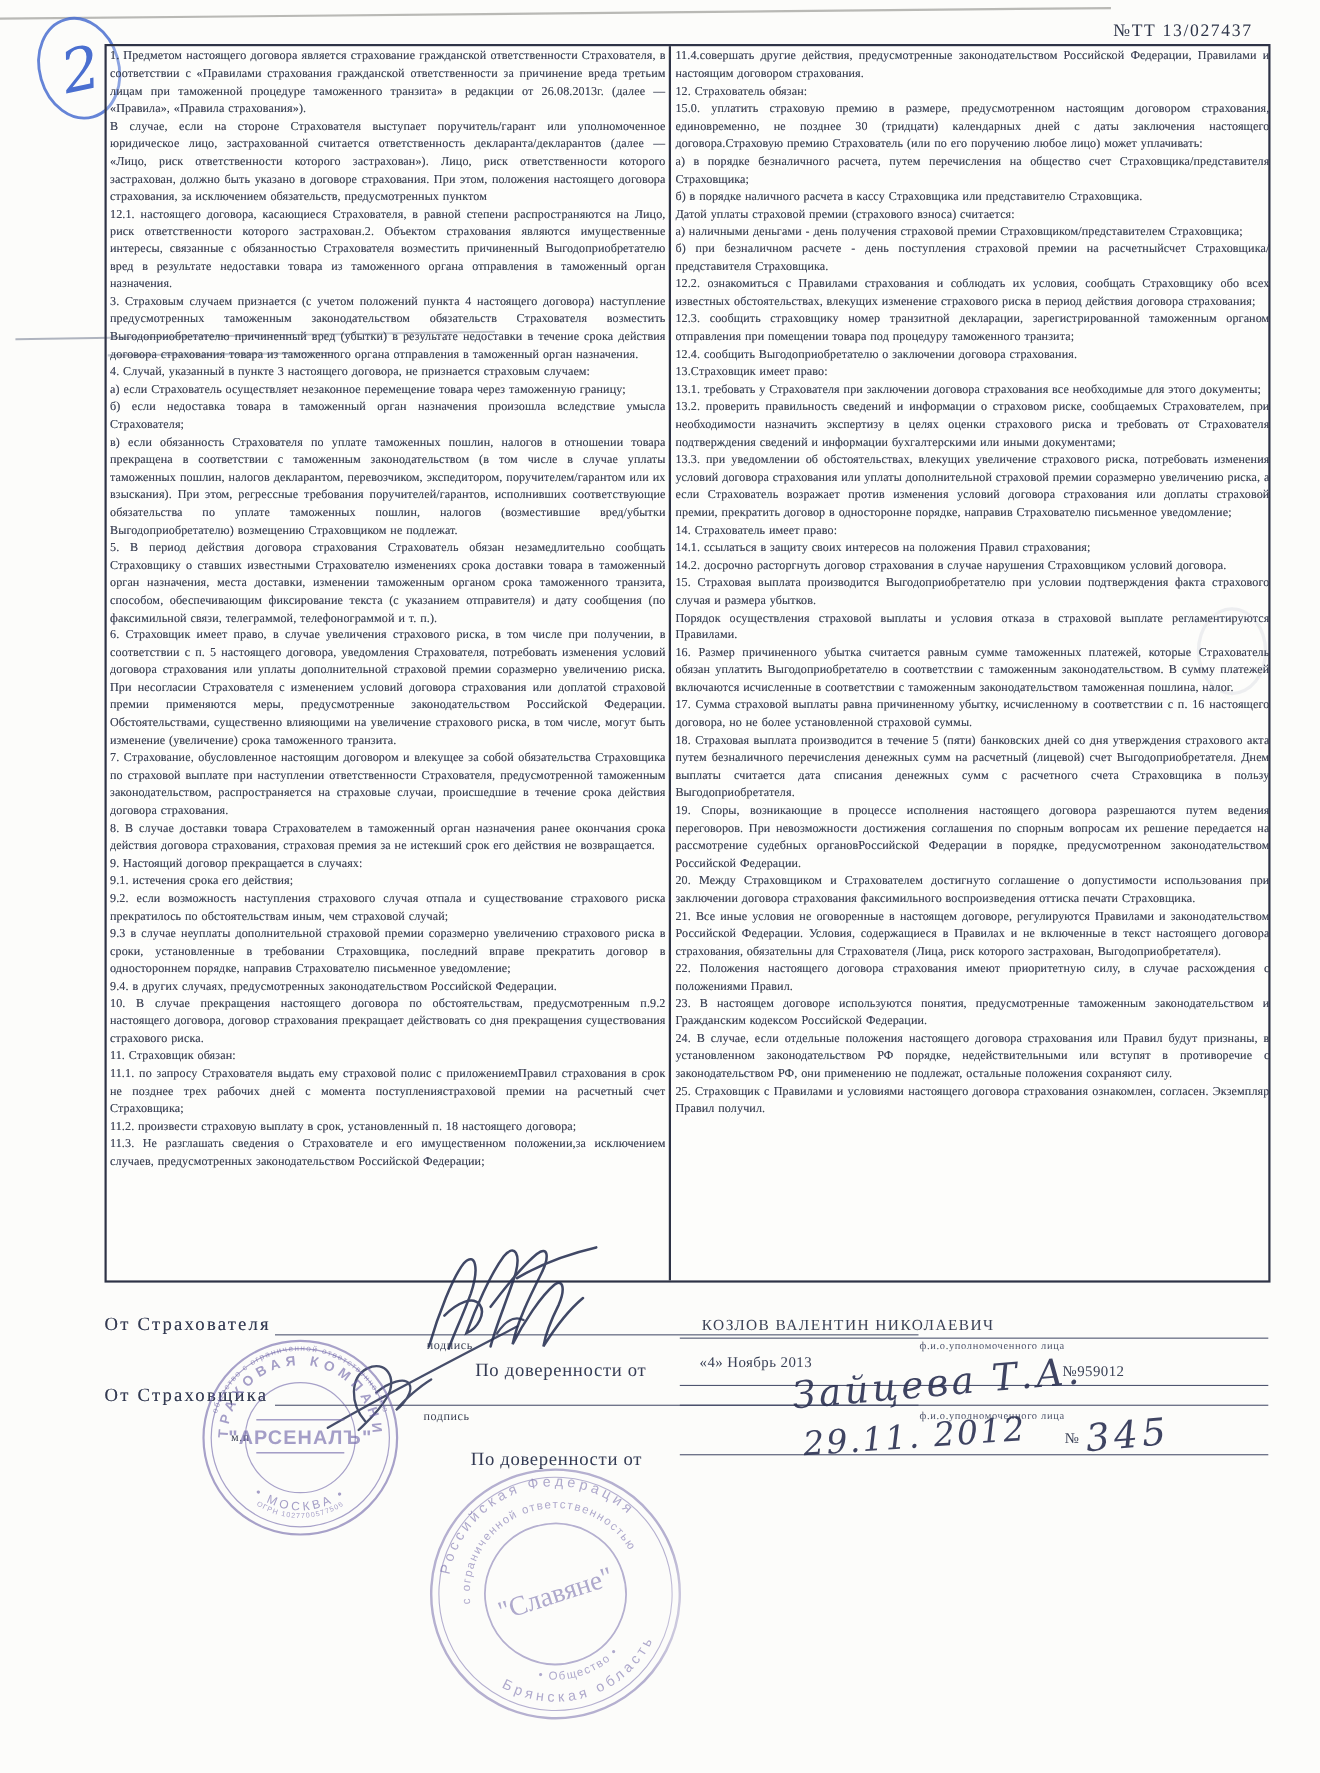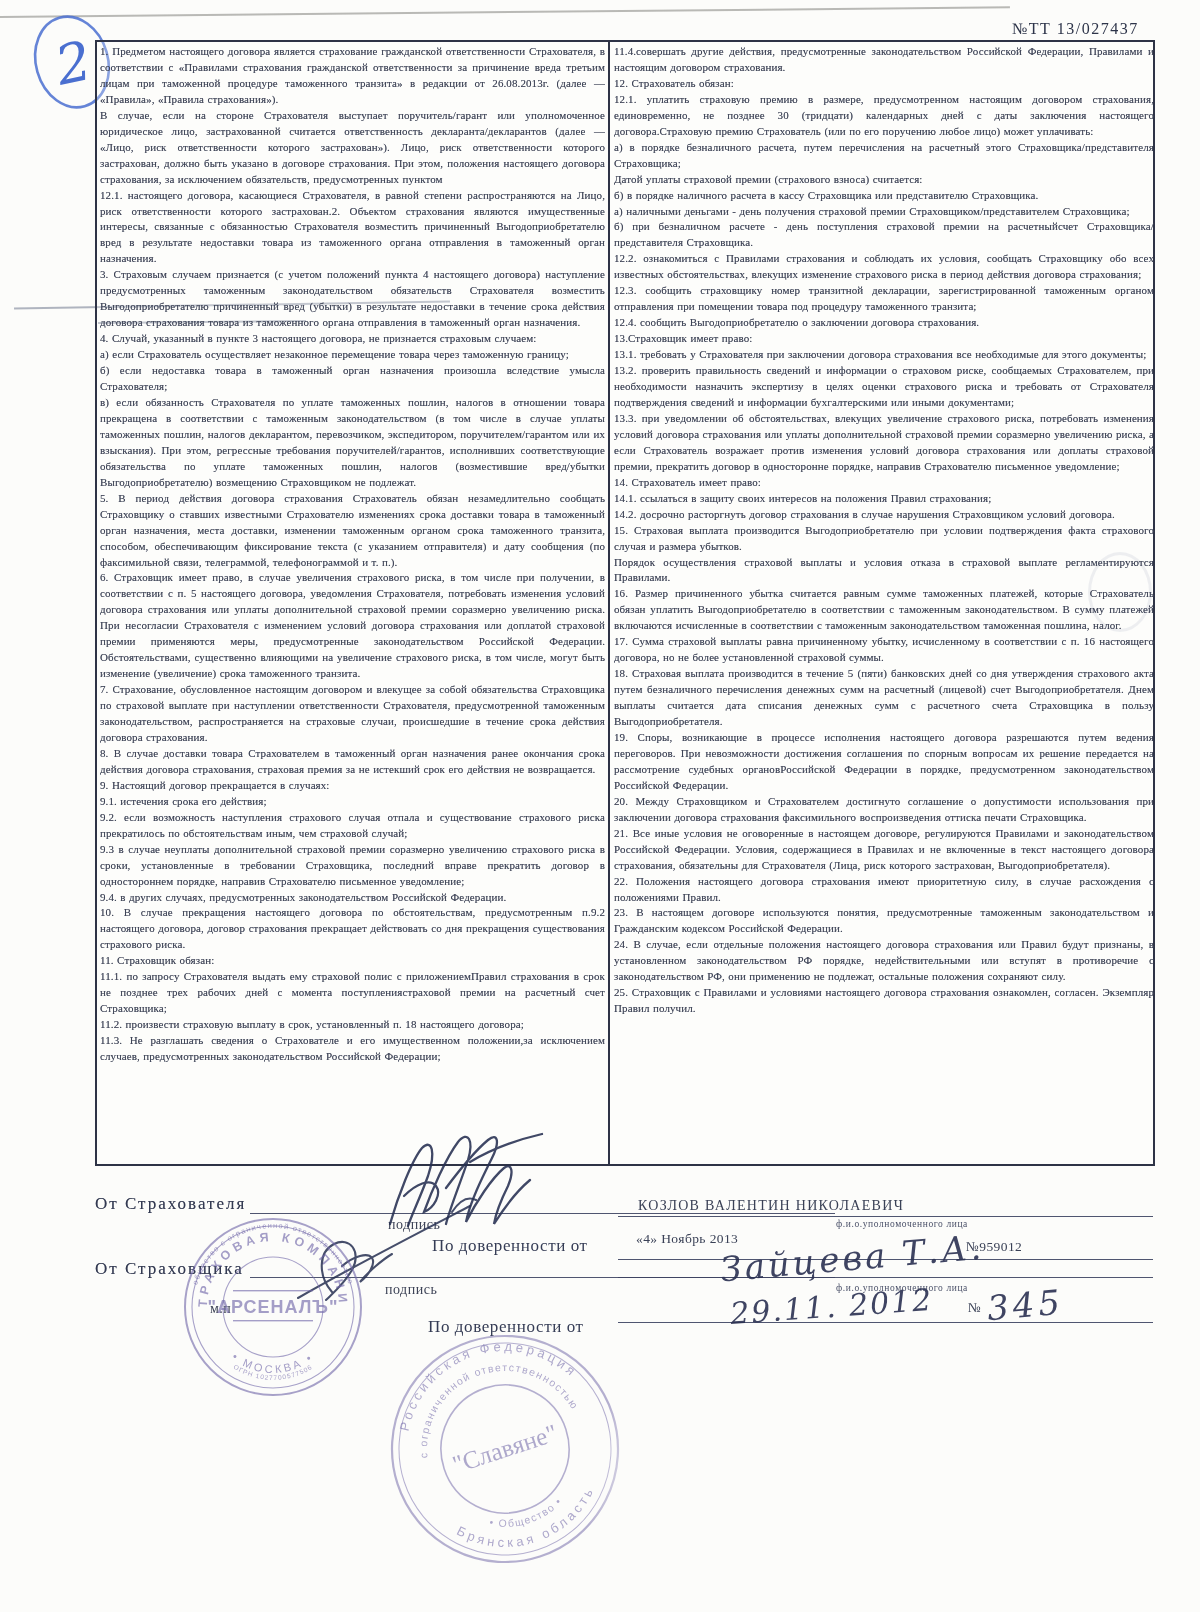--- a/index.html
+++ b/index.html
@@ -25,21 +25,21 @@
   .sheet{position:absolute;left:95px;top:40px;width:1060px;height:1126px;
     border:2.5px solid #2e3346;box-sizing:border-box;background:rgba(255,255,255,.25);}
   .divider{position:absolute;left:511px;top:0;bottom:0;width:2px;background:#2e3346;}
   .col{position:absolute;top:2px;height:1120px;overflow:hidden;}
   .col-left{left:3px;width:505px;}
   .col-right{left:517px;width:540px;}
   .col p{margin:0;font-size:11px;line-height:15.95px;text-align:justify;
     color:#3e4457;letter-spacing:.1px;word-spacing:.6px;text-shadow:0 0 .5px rgba(62,68,87,.55);}
   
   .lbl-party{position:absolute;font-size:17px;letter-spacing:2px;color:#333a52;white-space:nowrap;text-shadow:0 0 .5px rgba(51,58,82,.5);}
-  .lbl-small{position:absolute;font-size:14px;letter-spacing:.5px;color:#3e4457;white-space:nowrap;}
+  .lbl-small{position:absolute;font-size:11px;letter-spacing:.5px;color:#3e4457;white-space:nowrap;}
   .lbl-proxy{position:absolute;font-size:17px;letter-spacing:.6px;color:#353c55;white-space:nowrap;}
   .lbl-caption{position:absolute;font-size:9.5px;letter-spacing:.6px;color:#4a5068;white-space:nowrap;margin-left:41px;}
   .lbl-name{position:absolute;font-size:14px;letter-spacing:1.3px;color:#3a4156;white-space:nowrap;}
   .lbl-field{position:absolute;font-size:13.5px;letter-spacing:.4px;color:#3a4156;white-space:nowrap;}
   .sig-line{position:absolute;height:0;border-top:1.8px solid #3c4360;opacity:.9;}
   .handwritten{position:absolute;font-style:italic;color:#2b3152;white-space:nowrap;
     font-family:"DejaVu Serif", serif;}
   .hw-name{font-size:34px;letter-spacing:3px;transform:rotate(-5deg);opacity:.9;}
   .hw-date{font-size:30px;letter-spacing:2px;transform:rotate(-4deg);opacity:.9;}
   .hw-num{font-size:34px;letter-spacing:4px;transform:rotate(-5deg);opacity:.9;}
@@ -87,24 +87,24 @@
         <p>10. В случае прекращения настоящего договора по обстоятельствам, предусмотренным п.9.2 настоящего договора, договор страхования прекращает действовать со дня прекращения существования страхового риска.</p>
         <p>11. Страховщик обязан:</p>
         <p>11.1. по запросу Страхователя выдать ему страховой полис с приложениемПравил страхования в срок не позднее трех рабочих дней с момента поступлениястраховой премии на расчетный счет Страховщика;</p>
         <p>11.2. произвести страховую выплату в срок, установленный п. 18 настоящего договора;</p>
         <p>11.3. Не разглашать сведения о Страхователе и его имущественном положении,за исключением случаев, предусмотренных законодательством Российской Федерации;</p>
       </div>
     <div class="divider"></div>
     <div class="col col-right">
         <p>11.4.совершать другие действия, предусмотренные законодательством Российской Федерации, Правилами и настоящим договором страхования.</p>
         <p>12. Страхователь обязан:</p>
-        <p>12.1. уплатить страховую премию в размере, предусмотренном настоящим договором страхования, единовременно, не позднее 30 (тридцати) календарных дней с даты заключения настоящего договора.Страховую премию Страхователь (или по его поручению любое лицо) может уплачивать:</p>
-        <p>а) в порядке безналичного расчета, путем перечисления на расчетный этого Страховщика/представителя Страховщика;</p>
+        <p>15.0. уплатить страховую премию в размере, предусмотренном настоящим договором страхования, единовременно, не позднее 30 (тридцати) календарных дней с даты заключения настоящего договора.Страховую премию Страхователь (или по его поручению любое лицо) может уплачивать:</p>
+        <p>а) в порядке безналичного расчета, путем перечисления на общество счет Страховщика/представителя Страховщика;</p>
+        <p>б) в порядке наличного расчета в кассу Страховщика или представителю Страховщика.</p>
         <p>Датой уплаты страховой премии (страхового взноса) считается:</p>
-        <p>б) в порядке наличного расчета в кассу Страховщика или представителю Страховщика.</p>
         <p>а) наличными деньгами - день получения страховой премии Страховщиком/представителем Страховщика;</p>
         <p>б) при безналичном расчете - день поступления страховой премии на расчетныйсчет Страховщика/ представителя Страховщика.</p>
         <p>12.2. ознакомиться с Правилами страхования и соблюдать их условия, сообщать Страховщику обо всех известных обстоятельствах, влекущих изменение страхового риска в период действия договора страхования;</p>
         <p>12.3. сообщить страховщику номер транзитной декларации, зарегистрированной таможенным органом отправления при помещении товара под процедуру таможенного транзита;</p>
         <p>12.4. сообщить Выгодоприобретателю о заключении договора страхования.</p>
         <p>13.Страховщик имеет право:</p>
         <p>13.1. требовать у Страхователя при заключении договора страхования все необходимые для этого документы;</p>
         <p>13.2. проверить правильность сведений и информации о страховом риске, сообщаемых Страхователем, при необходимости назначить экспертизу в целях оценки страхового риска и требовать от Страхователя подтверждения сведений и информации бухгалтерскими или иными документами;</p>
         <p>13.3. при уведомлении об обстоятельствах, влекущих увеличение страхового риска, потребовать изменения условий договора страхования или уплаты дополнительной страховой премии соразмерно увеличению риска, а если Страхователь возражает против изменения условий договора страхования или доплаты страховой премии, прекратить договор в односторонне порядке, направив Страхователю письменное уведомление;</p>
         <p>14. Страхователь имеет право:</p>

